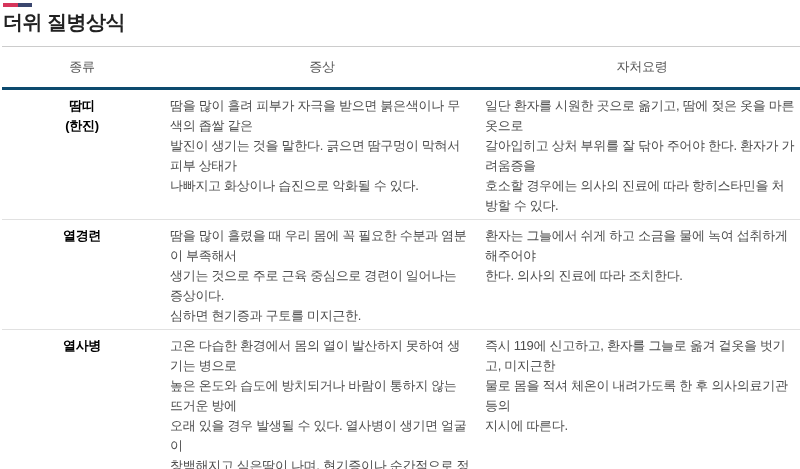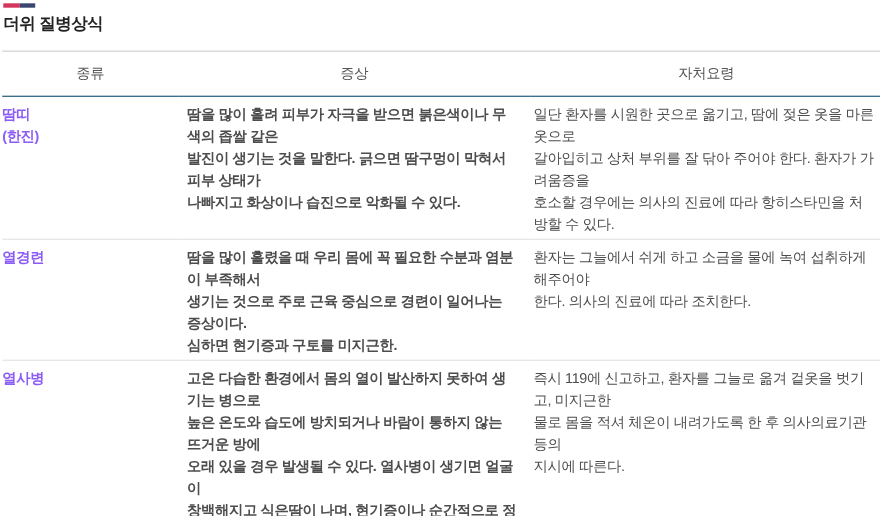--- a/index.html
+++ b/index.html
@@ -20,21 +20,21 @@
   .flag-bar {
     display: flex;
     width: 29px;
     height: 4px;
     margin-left: 1px;
   }
   .flag-bar .seg-red  { flex: 1; background: #d6355b; }
   .flag-bar .seg-blue { flex: 1; background: #3a466e; }
   .page-title {
     margin: 7px 0 16px 1px;
-    font-size: 15px;
+    font-size: 20px;
     line-height: 16px;
     font-weight: bold;
     color: #222222;
     letter-spacing: -0.5px;
   }
   table.info-table {
     width: 100%;
     border-collapse: collapse;
     table-layout: fixed;
     font-size: 13px;
@@ -44,39 +44,39 @@
   }
   col.c-type    { width: 160px; }
   col.c-symptom { width: 320px; }
   col.c-remedy  { width: 320px; }
   thead th {
     font-weight: normal;
     color: #555555;
     text-align: center;
     height: 38px;
     border-top: 1px solid #cccccc;
-    border-bottom: 1px solid #0c4a6e;
+    border-bottom: 3px solid #0c4a6e;
     vertical-align: middle;
   }
   tbody tr {
     border-bottom: 1px solid #e1e1e1;
   }
   tbody td {
     vertical-align: top;
     padding: 6px 0 3px;
     white-space: pre-line;
   }
   td.cell-type {
+    text-align: center;
     font-weight: bold;
-    color: #8b5cf6;
+    color: #000000;
   }
   td.cell-symptom {
     padding-left: 8px;
     padding-right: 12px;
-    font-weight: bold;
   }
   td.cell-remedy {
     padding-left: 3px;
     padding-right: 6px;
   }
 </style>
 </head>
 <body>
 
 <div class="page">

